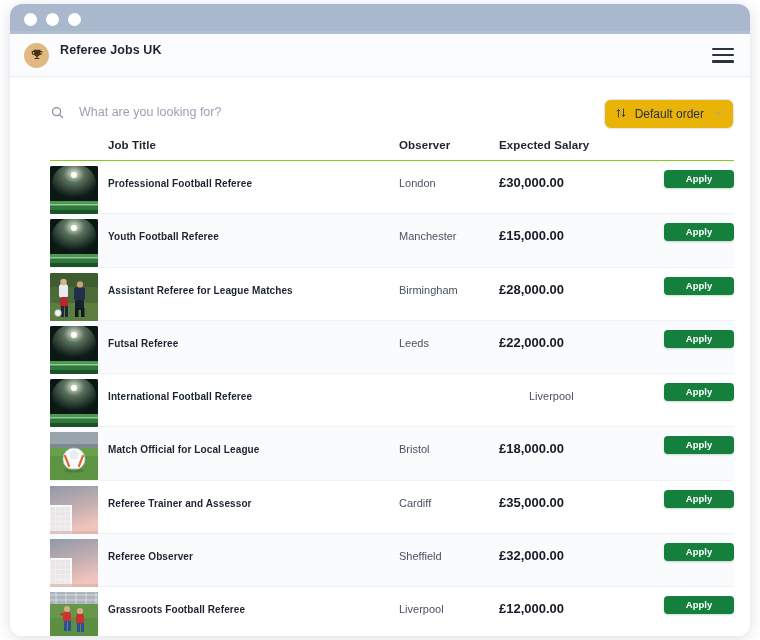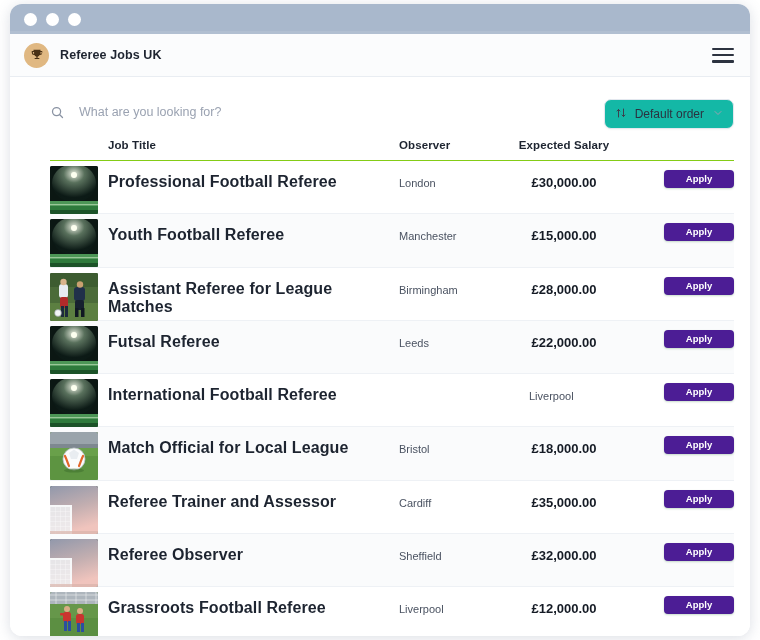--- a/index.html
+++ b/index.html
@@ -53,21 +53,20 @@
   .appbar {
     height: 43px;
     background: #fbfcfd;
     border-bottom: 1px solid #e9edf2;
     display: flex;
     align-items: center;
     padding: 0 16px 0 14px;
   }
   .brand {
     display: flex;
-    align-items: center;
     gap: 11px;
   }
   .logo {
     width: 25px; height: 25px;
     border-radius: 50%;
     background: #e0b882;
     display: flex;
     align-items: center;
     justify-content: center;
     color: #4a3115;
@@ -127,21 +126,21 @@
   .search-input::placeholder { color: #9aa2b1; }
 
   .sort-select {
     display: flex;
     align-items: center;
     gap: 8px;
     height: 30px;
     padding: 0 9px 0 10px;
     border: 1px solid #e3e7ee;
     border-radius: 7px;
-    background: #14b8a6;
+    background: #eab308;
     cursor: pointer;
     box-shadow: 0 1px 2px rgba(30,40,60,0.04);
   }
   .sort-label {
     font-size: 12px;
     color: #2b3240;
     white-space: nowrap;
   }
   .sort-arrows { color: #3b424f; font-size: 11px; line-height: 1; }
   .chev { color: #99a1af; }
@@ -160,21 +159,21 @@
   .th {
     font-size: 11.5px;
     font-weight: 700;
     color: #1d2430;
     letter-spacing: .1px;
   }
 
   .col-thumb { width: 58px; flex: 0 0 58px; }
   .col-title { flex: 1 1 auto; min-width: 0; }
   .col-loc   { width: 100px; flex: 0 0 100px; }
-  .col-sal   { width: 130px; flex: 0 0 130px; text-align: center; }
+  .col-sal   { width: 130px; flex: 0 0 130px; }
   .col-act   { width: 105px; flex: 0 0 105px; display: flex; justify-content: flex-end; }
 
   .row {
     display: flex;
     align-items: flex-start;
     height: 53.3px;
     border-bottom: 1px solid #eef1f5;
     position: relative;
   }
   .row.alt { background: #fafbfc; }
@@ -188,41 +187,41 @@
     overflow: hidden;
     background: #10281f;
     position: relative;
   }
   .thumb svg { display: block; width: 100%; height: 100%; }
 
   .cell {
     padding-top: 12px;
   }
   .job-title {
-    font-size: 16px;
+    font-size: 10px;
     font-weight: 700;
     color: #1d2430;
     letter-spacing: .1px;
   }
   .loc {
     font-size: 11px;
     color: #4a5261;
   }
   .sal {
     font-size: 13px;
     font-weight: 700;
     color: #151b25;
   }
   .apply-btn {
     margin-top: 9px;
     width: 70px;
     height: 18px;
     border: none;
     border-radius: 4px;
-    background: #4c1d95;
+    background: #15803d;
     color: #ffffff;
     font-family: inherit;
     font-size: 9.5px;
     font-weight: 600;
     cursor: pointer;
     line-height: 18px;
     padding: 0;
     box-shadow: 0 1px 2px rgba(40,120,50,0.25);
   }
 </style>

